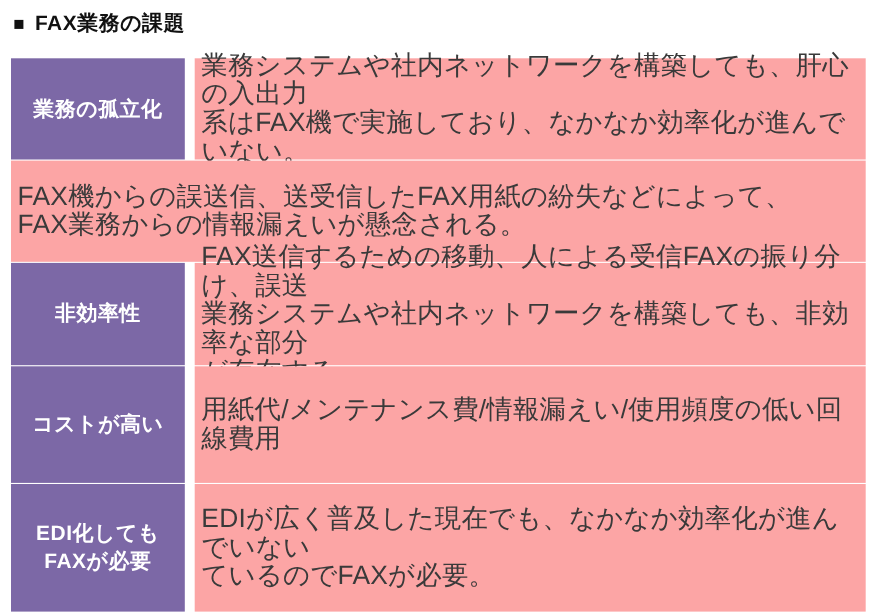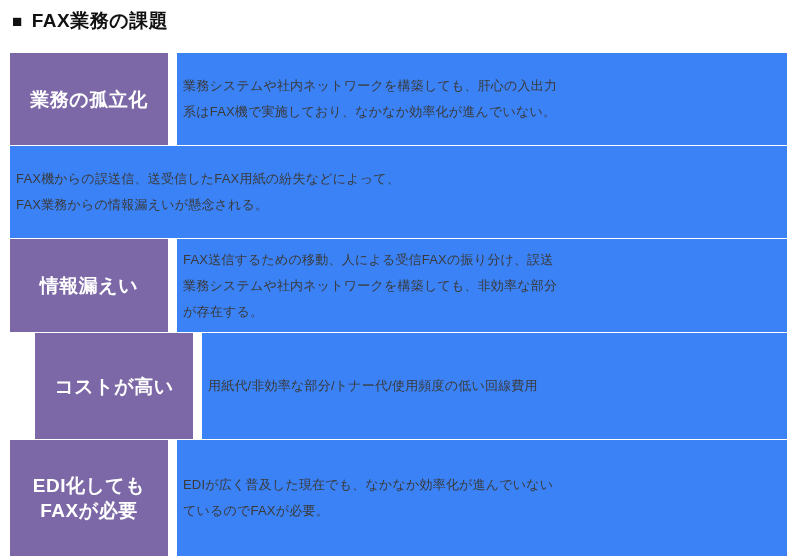--- a/index.html
+++ b/index.html
@@ -35,43 +35,43 @@
     display: flex;
     flex-direction: column;
     gap: 1px;
   }
   .row {
     display: flex;
     gap: 9px;
     height: 92px;
   }
   .row:nth-child(3) { height: 93px; }
-  .row:nth-child(4) { height: 106px; margin-left: 25px; }
+  .row:nth-child(4) { height: 106px; }
   .row:nth-child(5) { height: 116px; }
 
   .row-label {
     width: 158px;
     flex: 0 0 158px;
     background: #7C68A6;
     color: #ffffff;
     font-size: 19px;
     font-weight: bold;
     display: flex;
     align-items: center;
     justify-content: center;
     text-align: center;
     white-space: pre-line;
     line-height: 25px;
     letter-spacing: 0.5px;
   }
   .row-desc {
     flex: 1;
-    background: #3b82f6;
+    background: #fca5a5;
     color: #3A3A3A;
-    font-size: 13px;
+    font-size: 24px;
     line-height: 26px;
     display: flex;
     align-items: center;
     padding: 0 8px 0 6px;
     white-space: pre-line;
     letter-spacing: 0.2px;
   }
 </style>
 </head>
 <body>
@@ -90,29 +90,29 @@
       <div class="row-desc">業務システムや社内ネットワークを構築しても、肝心の入出力
 系はFAX機で実施しており、なかなか効率化が進んでいない。</div>
     </div>
 
     <div class="row">
       <div class="row-desc">FAX機からの誤送信、送受信したFAX用紙の紛失などによって、
 FAX業務からの情報漏えいが懸念される。</div>
     </div>
 
     <div class="row">
-      <div class="row-label">情報漏えい</div>
+      <div class="row-label">非効率性</div>
       <div class="row-desc">FAX送信するための移動、人による受信FAXの振り分け、誤送
 業務システムや社内ネットワークを構築しても、非効率な部分
 が存在する。</div>
     </div>
 
     <div class="row">
       <div class="row-label">コストが高い</div>
-      <div class="row-desc">用紙代/非効率な部分/トナー代/使用頻度の低い回線費用</div>
+      <div class="row-desc">用紙代/メンテナンス費/情報漏えい/使用頻度の低い回線費用</div>
     </div>
 
     <div class="row">
       <div class="row-label">EDI化しても
 FAXが必要</div>
       <div class="row-desc">EDIが広く普及した現在でも、なかなか効率化が進んでいない
 ているのでFAXが必要。</div>
     </div>
 
   </div>

